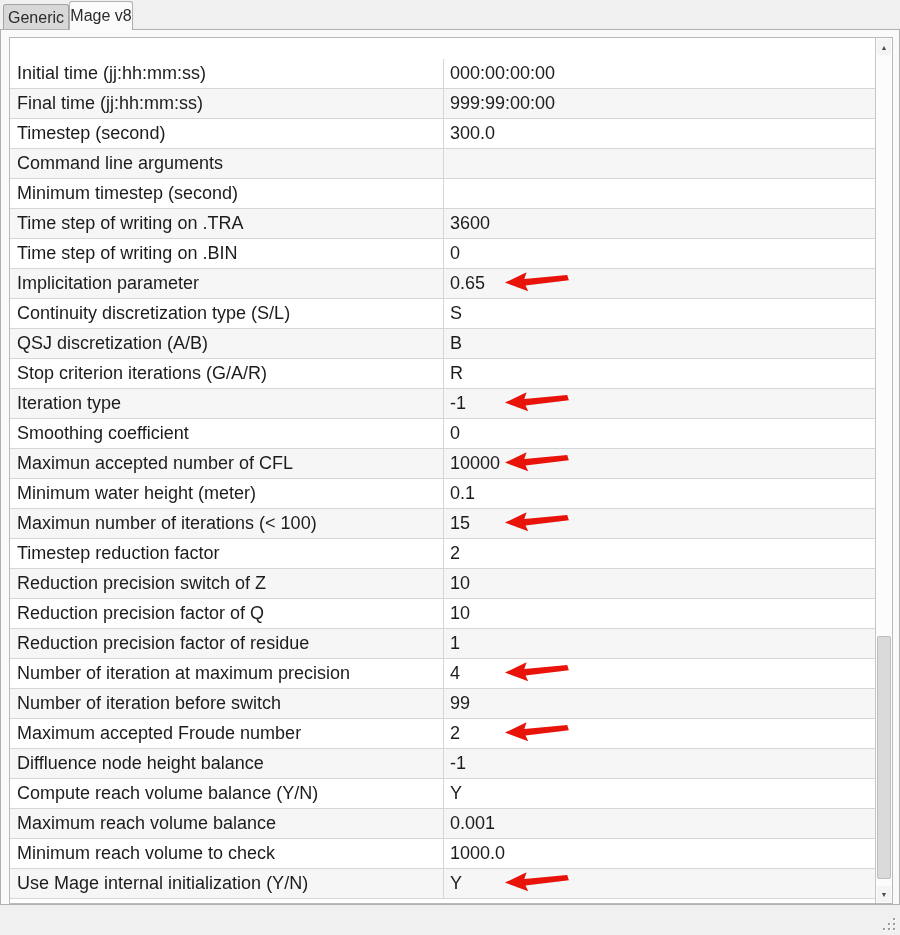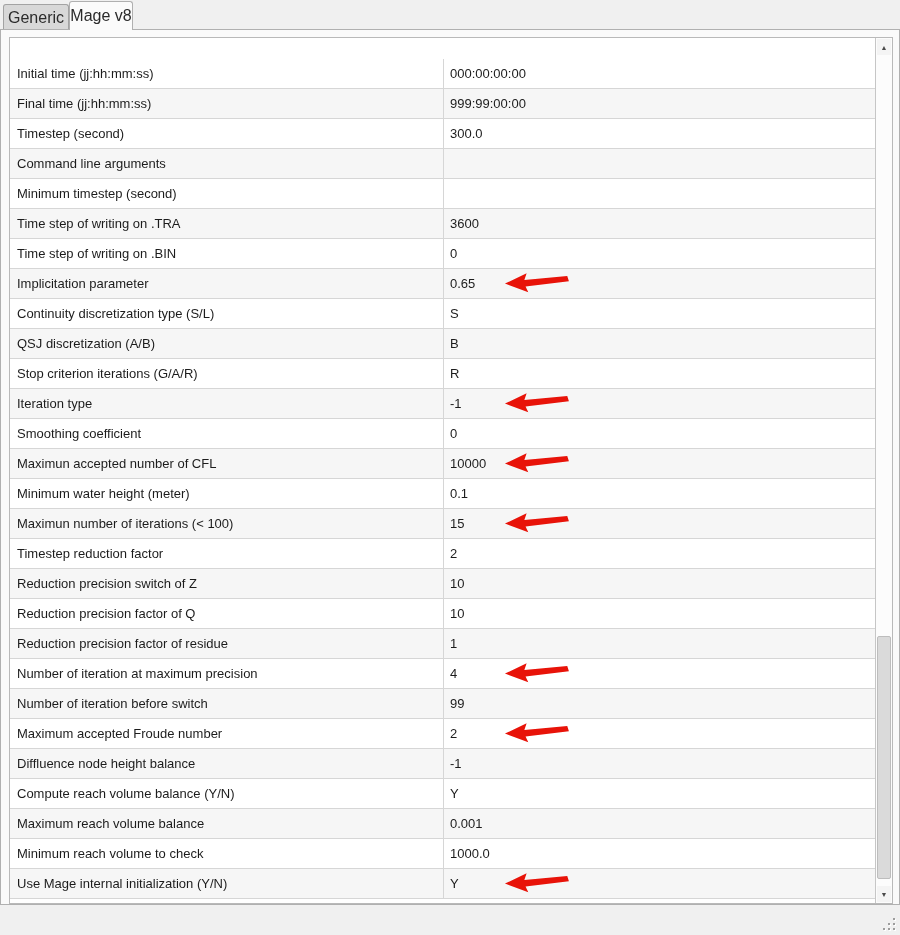--- a/index.html
+++ b/index.html
@@ -30,21 +30,21 @@
   .thead{
     box-sizing:border-box;position:absolute;left:0;top:8px;width:865px;height:21px;display:flex;
     background:linear-gradient(#f7f7f7,#eeeeee);border-bottom:1px solid #c9c9c9;margin-top:40px;
   }
   .hcell{box-sizing:border-box;display:flex;align-items:center;justify-content:center;font-size:13px;color:#2e2e2e;}
   .hcell.h-name{width:434px;border-right:1px solid #c9c9c9;}
   .hcell.h-value{flex:1;}
   .rows{position:absolute;left:0;top:21px;width:865px;bottom:0;overflow:hidden;background:#ffffff;}
   .row{box-sizing:border-box;height:30px;display:flex;border-bottom:1px solid #d6d6d6;background:#ffffff;}
   .row.alt{background:#f6f6f6;}
-  .cell{box-sizing:border-box;display:flex;align-items:center;font-size:13px;color:#1c1c1c;white-space:nowrap;overflow:hidden;}
+  .cell{box-sizing:border-box;display:flex;align-items:center;font-size:18px;color:#1c1c1c;white-space:nowrap;overflow:hidden;}
   .cell.c-name{width:434px;padding-left:7px;border-right:1px solid #d6d6d6;}
   .cell.c-value{flex:1;padding-left:6px;position:relative;}
   .arrow{position:absolute;left:60px;top:50%;transform:translateY(-50%) rotate(-2deg);pointer-events:none;}
   
   .scrollbar{
     box-sizing:border-box;position:absolute;top:0;right:0;bottom:0;width:17px;
     border-left:1px solid #c6c6c6;background:#fcfcfc;
   }
   .sbtn{
     position:absolute;left:1px;right:1px;height:16px;display:flex;align-items:center;justify-content:center;

